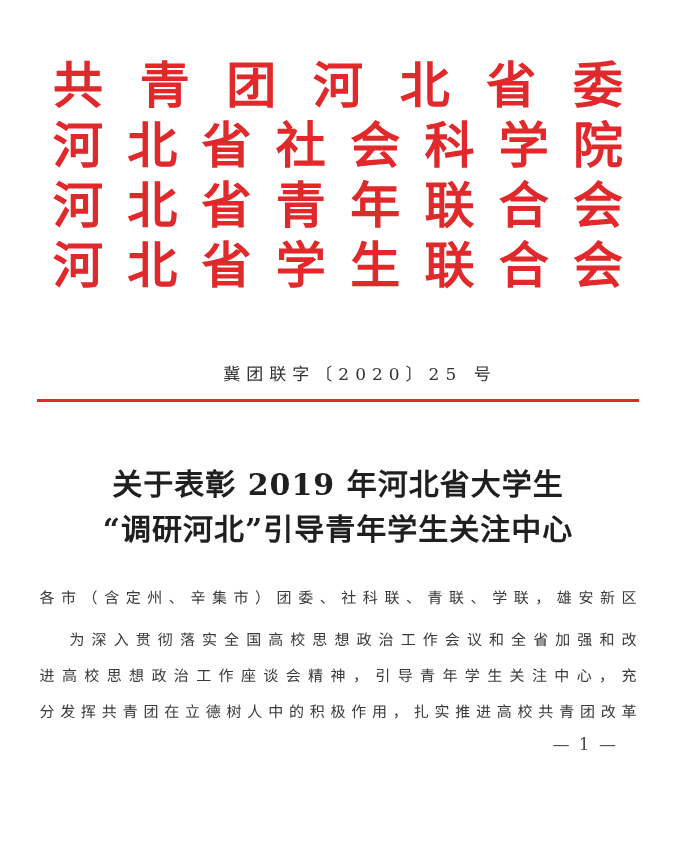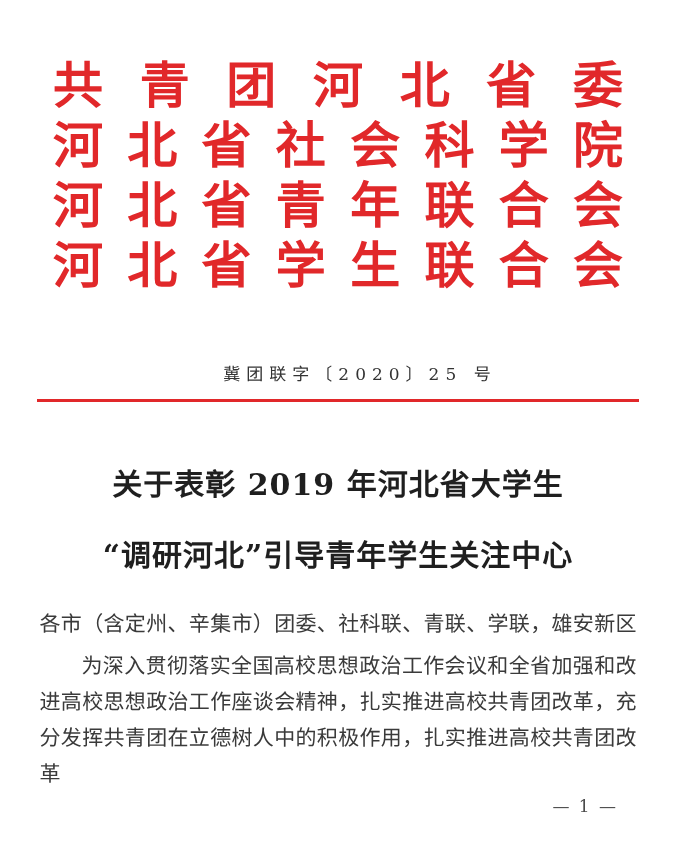--- a/index.html
+++ b/index.html
@@ -29,24 +29,24 @@
   .docnum{
     margin-top:64px;text-align:center;font-size:17px;letter-spacing:6px;
     color:#333;position:relative;left:22px;white-space:nowrap;
   }
 
   
   .red-rule{width:602px;height:3px;background:var(--red);margin:14px auto 0;}
 
   
   .title{margin-top:60px;text-align:center;font-weight:bold;color:var(--title-ink);}
-  .t-line{display:block;font-size:30px;line-height:45px;letter-spacing:1px;white-space:nowrap;margin-top:26px;}
+  .t-line{display:block;font-size:30px;line-height:45px;letter-spacing:1px;white-space:nowrap;}
 
   
-  .docbody{width:597px;margin:28px auto 0;font-size:21px;color:var(--ink);}
+  .docbody{width:597px;margin:28px auto 0;font-size:15px;color:var(--ink);}
   .bline{display:block;line-height:36px;}
   .j{text-align:justify;text-align-last:justify;}
   .ind{text-indent:2em;}
   .para2{margin-top:6px;}
 
   
   .pagefoot{margin-top:4px;text-align:right;padding-right:58px;}
   .pagenum{font-size:17px;color:#4a4a4a;letter-spacing:2px;}
 </style>
 </head>
@@ -104,21 +104,21 @@
     <span class="t-line">关于表彰 2019 年河北省大学生</span>
     <span class="t-line">“调研河北”引导青年学生关注中心</span>
   </h1>
 
   <main class="docbody">
     <p class="para">
       <span class="bline j">各市（含定州、辛集市）团委、社科联、青联、学联，雄安新区</span>
     </p>
     <p class="para para2">
       <span class="bline j ind">为深入贯彻落实全国高校思想政治工作会议和全省加强和改</span>
-      <span class="bline j">进高校思想政治工作座谈会精神，扎实推进高校共青团改革，充</span>
+      <span class="bline j">进高校思想政治工作座谈会精神，引导青年学生关注中心，充</span>
       <span class="bline j">分发挥共青团在立德树人中的积极作用，扎实推进高校共青团改革</span>
     </p>
   </main>
 
   <footer class="pagefoot">
     <span class="pagenum">— 1 —</span>
   </footer>
 
 </div>
 

